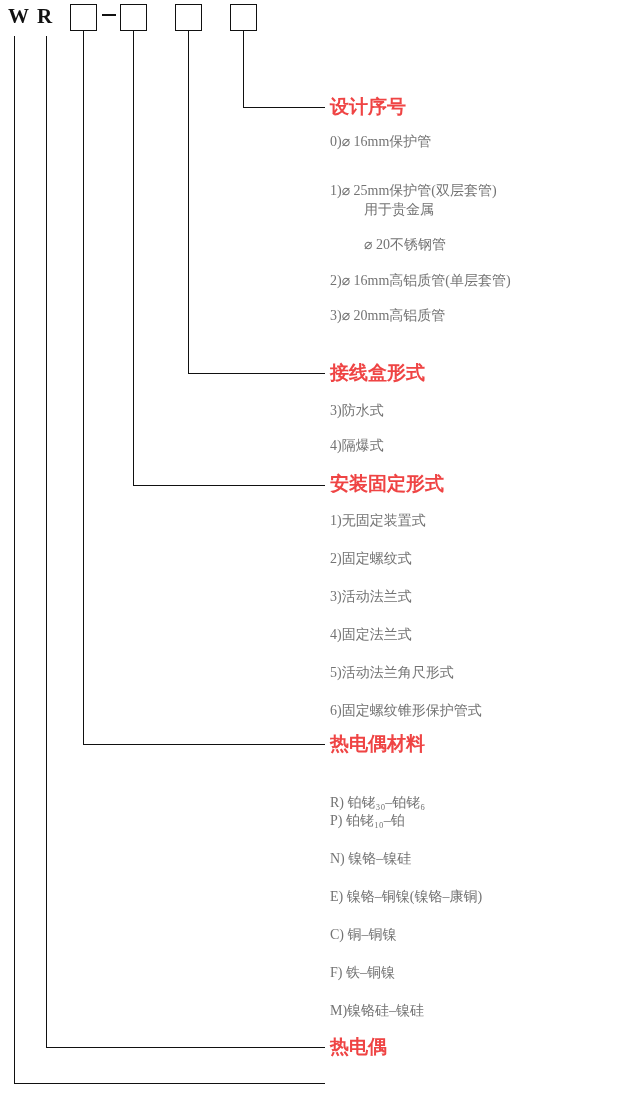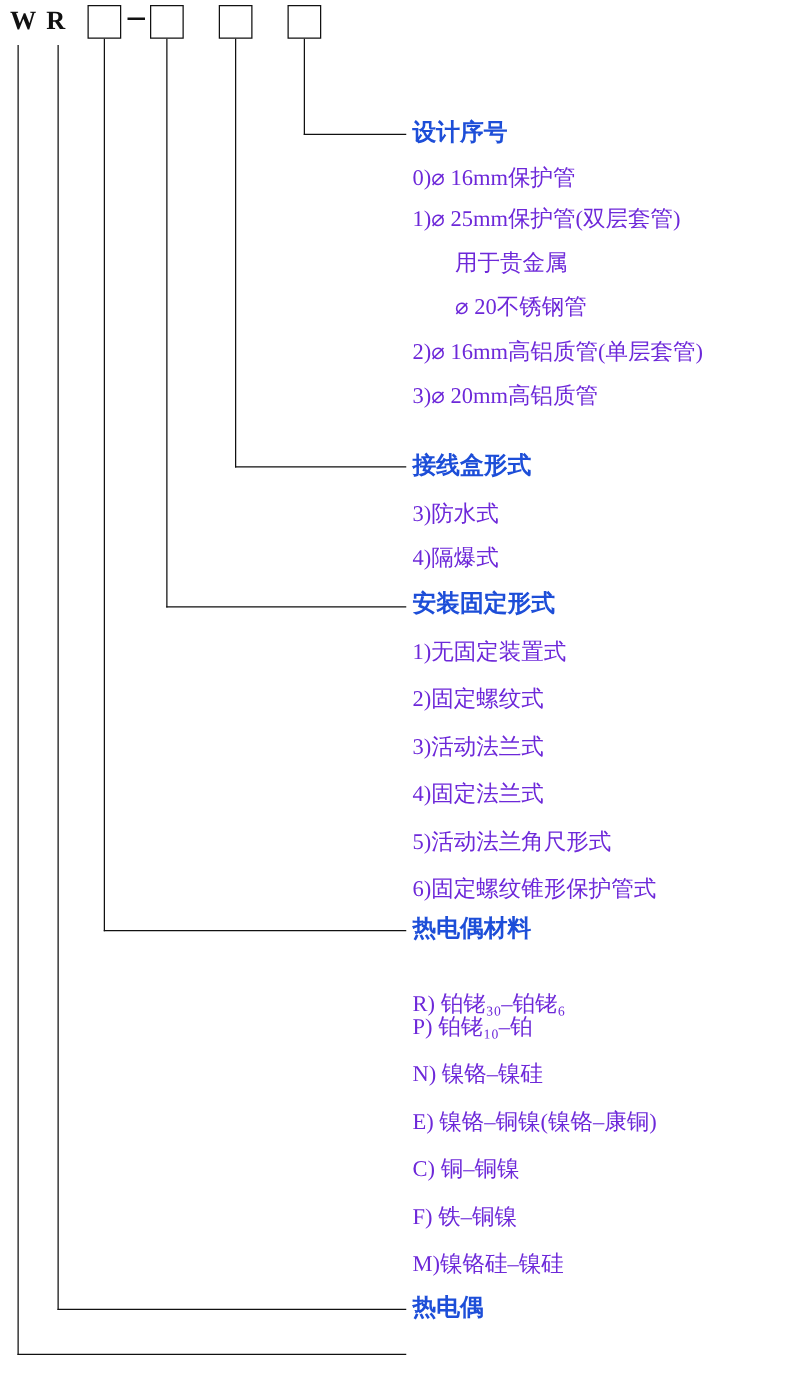--- a/index.html
+++ b/index.html
@@ -60,29 +60,29 @@
     height: 1.4px;
     background: #111;
   }
 
   
   .group-title {
     position: absolute;
     left: 330px;
     font-size: 19px;
     font-weight: bold;
-    color: #1d4ed8;
+    color: #ef4444;
     white-space: nowrap;
     line-height: 22px;
   }
   .opt {
     position: absolute;
     left: 330px;
-    font-size: 18px;
-    color: #6d28d9;
+    font-size: 14px;
+    color: #737373;
     white-space: nowrap;
     line-height: 22px;
   }
   .opt.indent {
     left: 364px;
   }
 </style>
 </head>
 <body>
 
@@ -110,21 +110,21 @@
 <div class="hline" style="left:83px; top:744px; width:242px;"></div>
 
 <div class="vline" style="left:46px; top:36px; height:1012px;"></div>
 <div class="hline" style="left:46px; top:1047px; width:279px;"></div>
 
 <div class="vline" style="left:14px; top:36px; height:1048px;"></div>
 <div class="hline" style="left:14px; top:1083px; width:311px;"></div>
 
 <div class="group-title" style="top:96px;">设计序号</div>
 <div class="opt" style="top:131px;">0)⌀ 16mm保护管</div>
-<div class="opt" style="top:164px;">1)⌀ 25mm保护管(双层套管)</div>
+<div class="opt" style="top:180px;">1)⌀ 25mm保护管(双层套管)</div>
 <div class="opt indent" style="top:199px;">用于贵金属</div>
 <div class="opt indent" style="top:234px;">⌀ 20不锈钢管</div>
 <div class="opt" style="top:270px;">2)⌀ 16mm高铝质管(单层套管)</div>
 <div class="opt" style="top:305px;">3)⌀ 20mm高铝质管</div>
 
 <div class="group-title" style="top:362px;">接线盒形式</div>
 <div class="opt" style="top:400px;">3)防水式</div>
 <div class="opt" style="top:435px;">4)隔爆式</div>
 
 <div class="group-title" style="top:473px;">安装固定形式</div>

